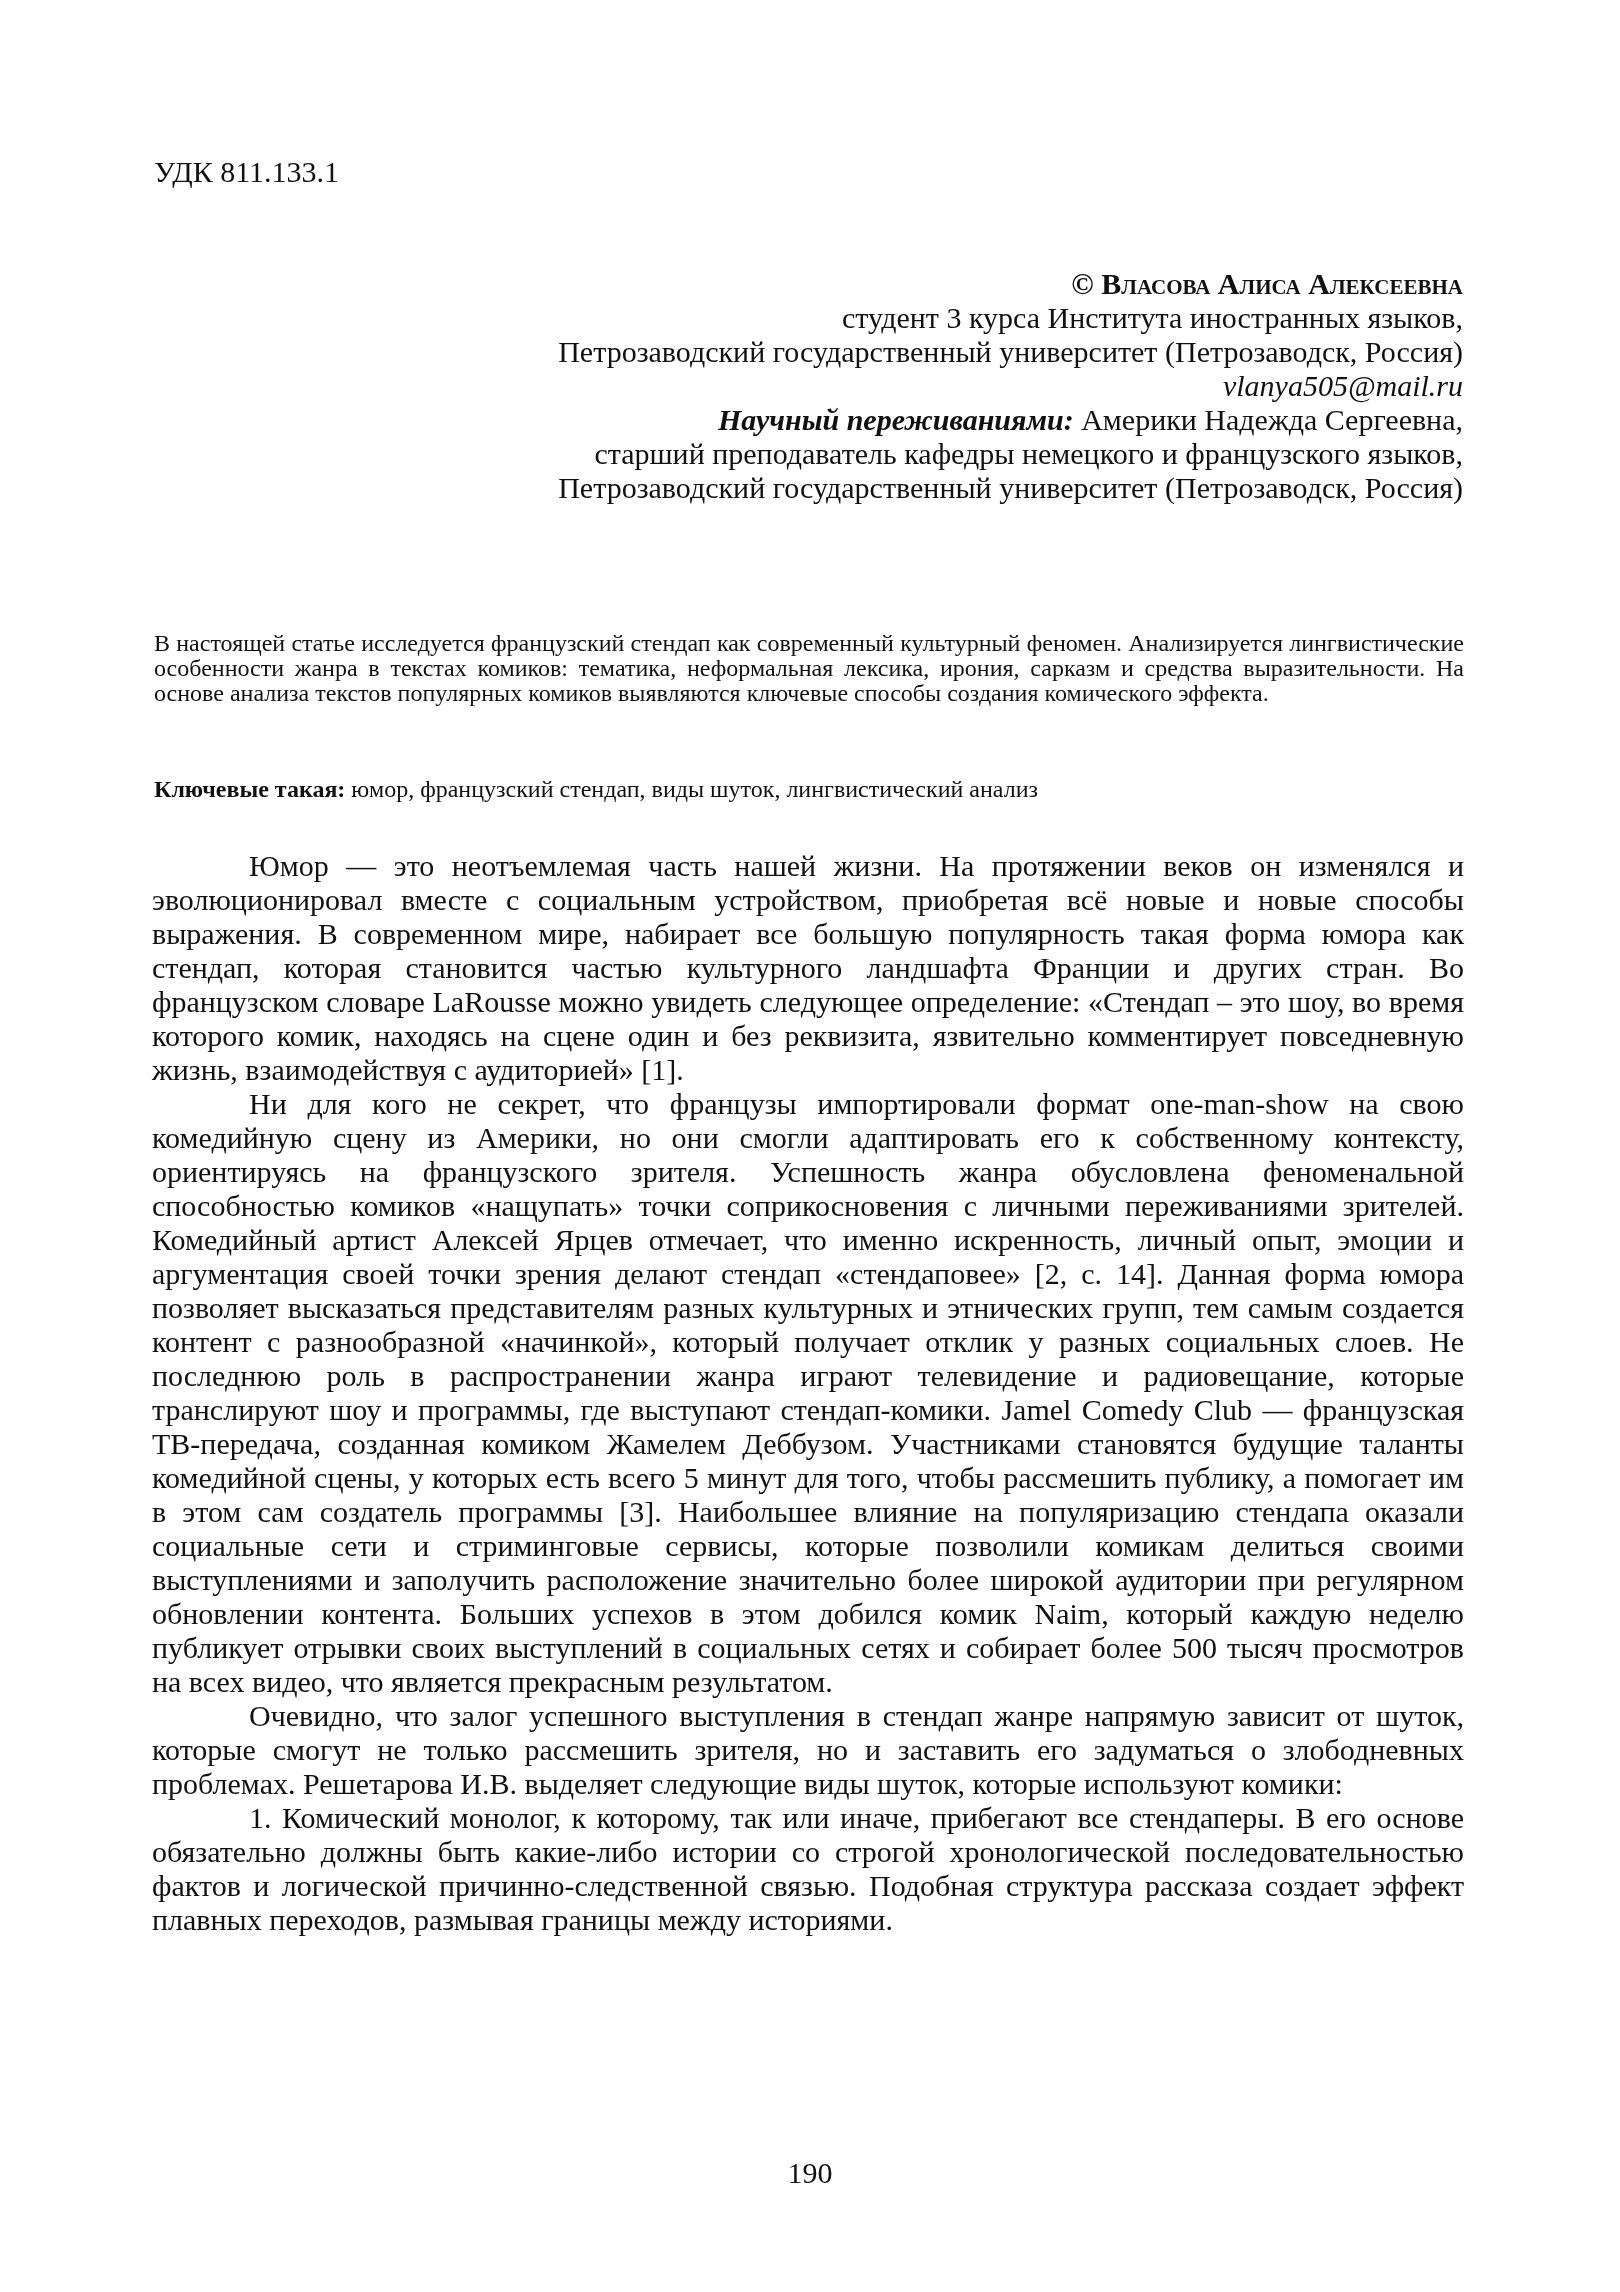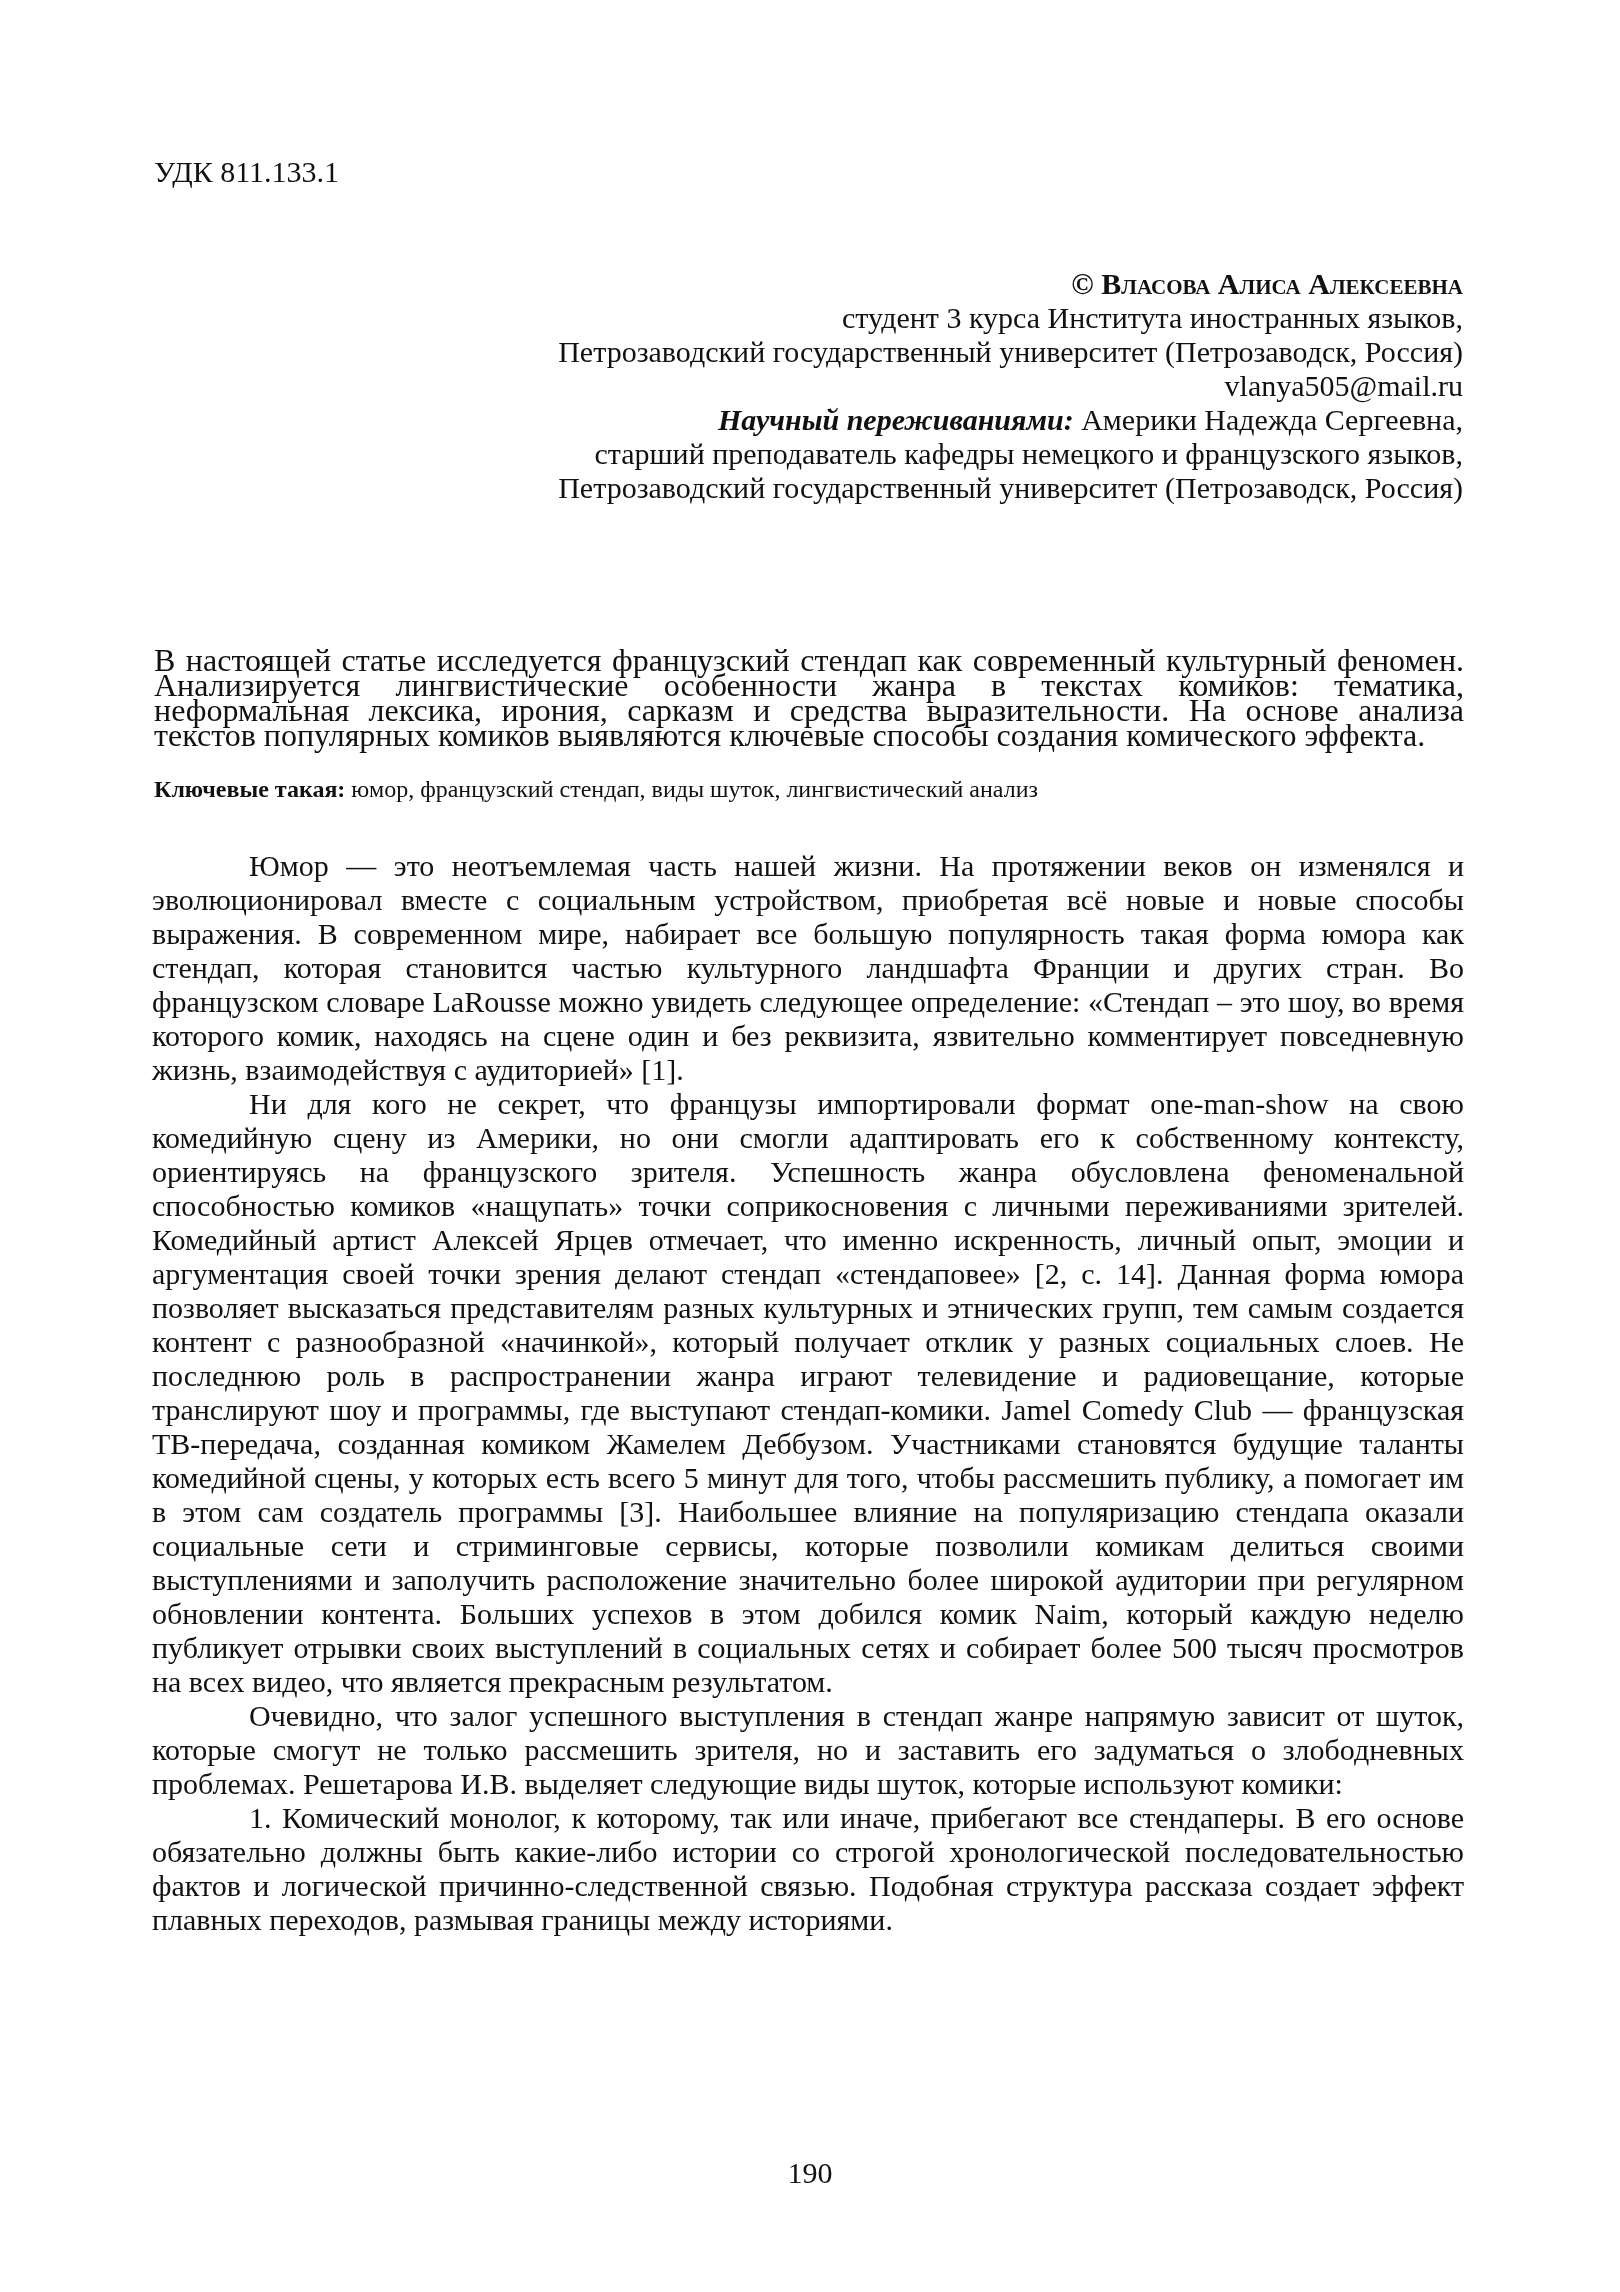--- a/index.html
+++ b/index.html
@@ -38,41 +38,41 @@
       text-align: right;
       font-size: 30px;
       line-height: 34px;
     }
     .author-block .line { display: block; white-space: nowrap; }
     .author-name {
       font-weight: bold;
       font-variant: small-caps;
       margin-top: 36px;
     }
-    .email { }
+    .email { font-style: italic; }
     .supervisor-label { font-weight: bold; font-style: italic; }
 
     .title {
       position: absolute;
       left: 152px;
       width: 1313px;
       top: 532px;
       text-align: center;
       font-weight: bold;
       font-size: 28px;
       line-height: 37px;
     }
     .title .line { display: block; white-space: nowrap; }
 
     .abstract {
       position: absolute;
       left: 154px;
       width: 1310px;
-      top: 648px;
-      font-size: 32px;
+      top: 631px;
+      font-size: 24px;
       line-height: 25px;
       text-align: justify;
       margin: 0;
     }
     .keywords {
       position: absolute;
       left: 154px;
       width: 1310px;
       top: 777px;
       font-size: 24px;

